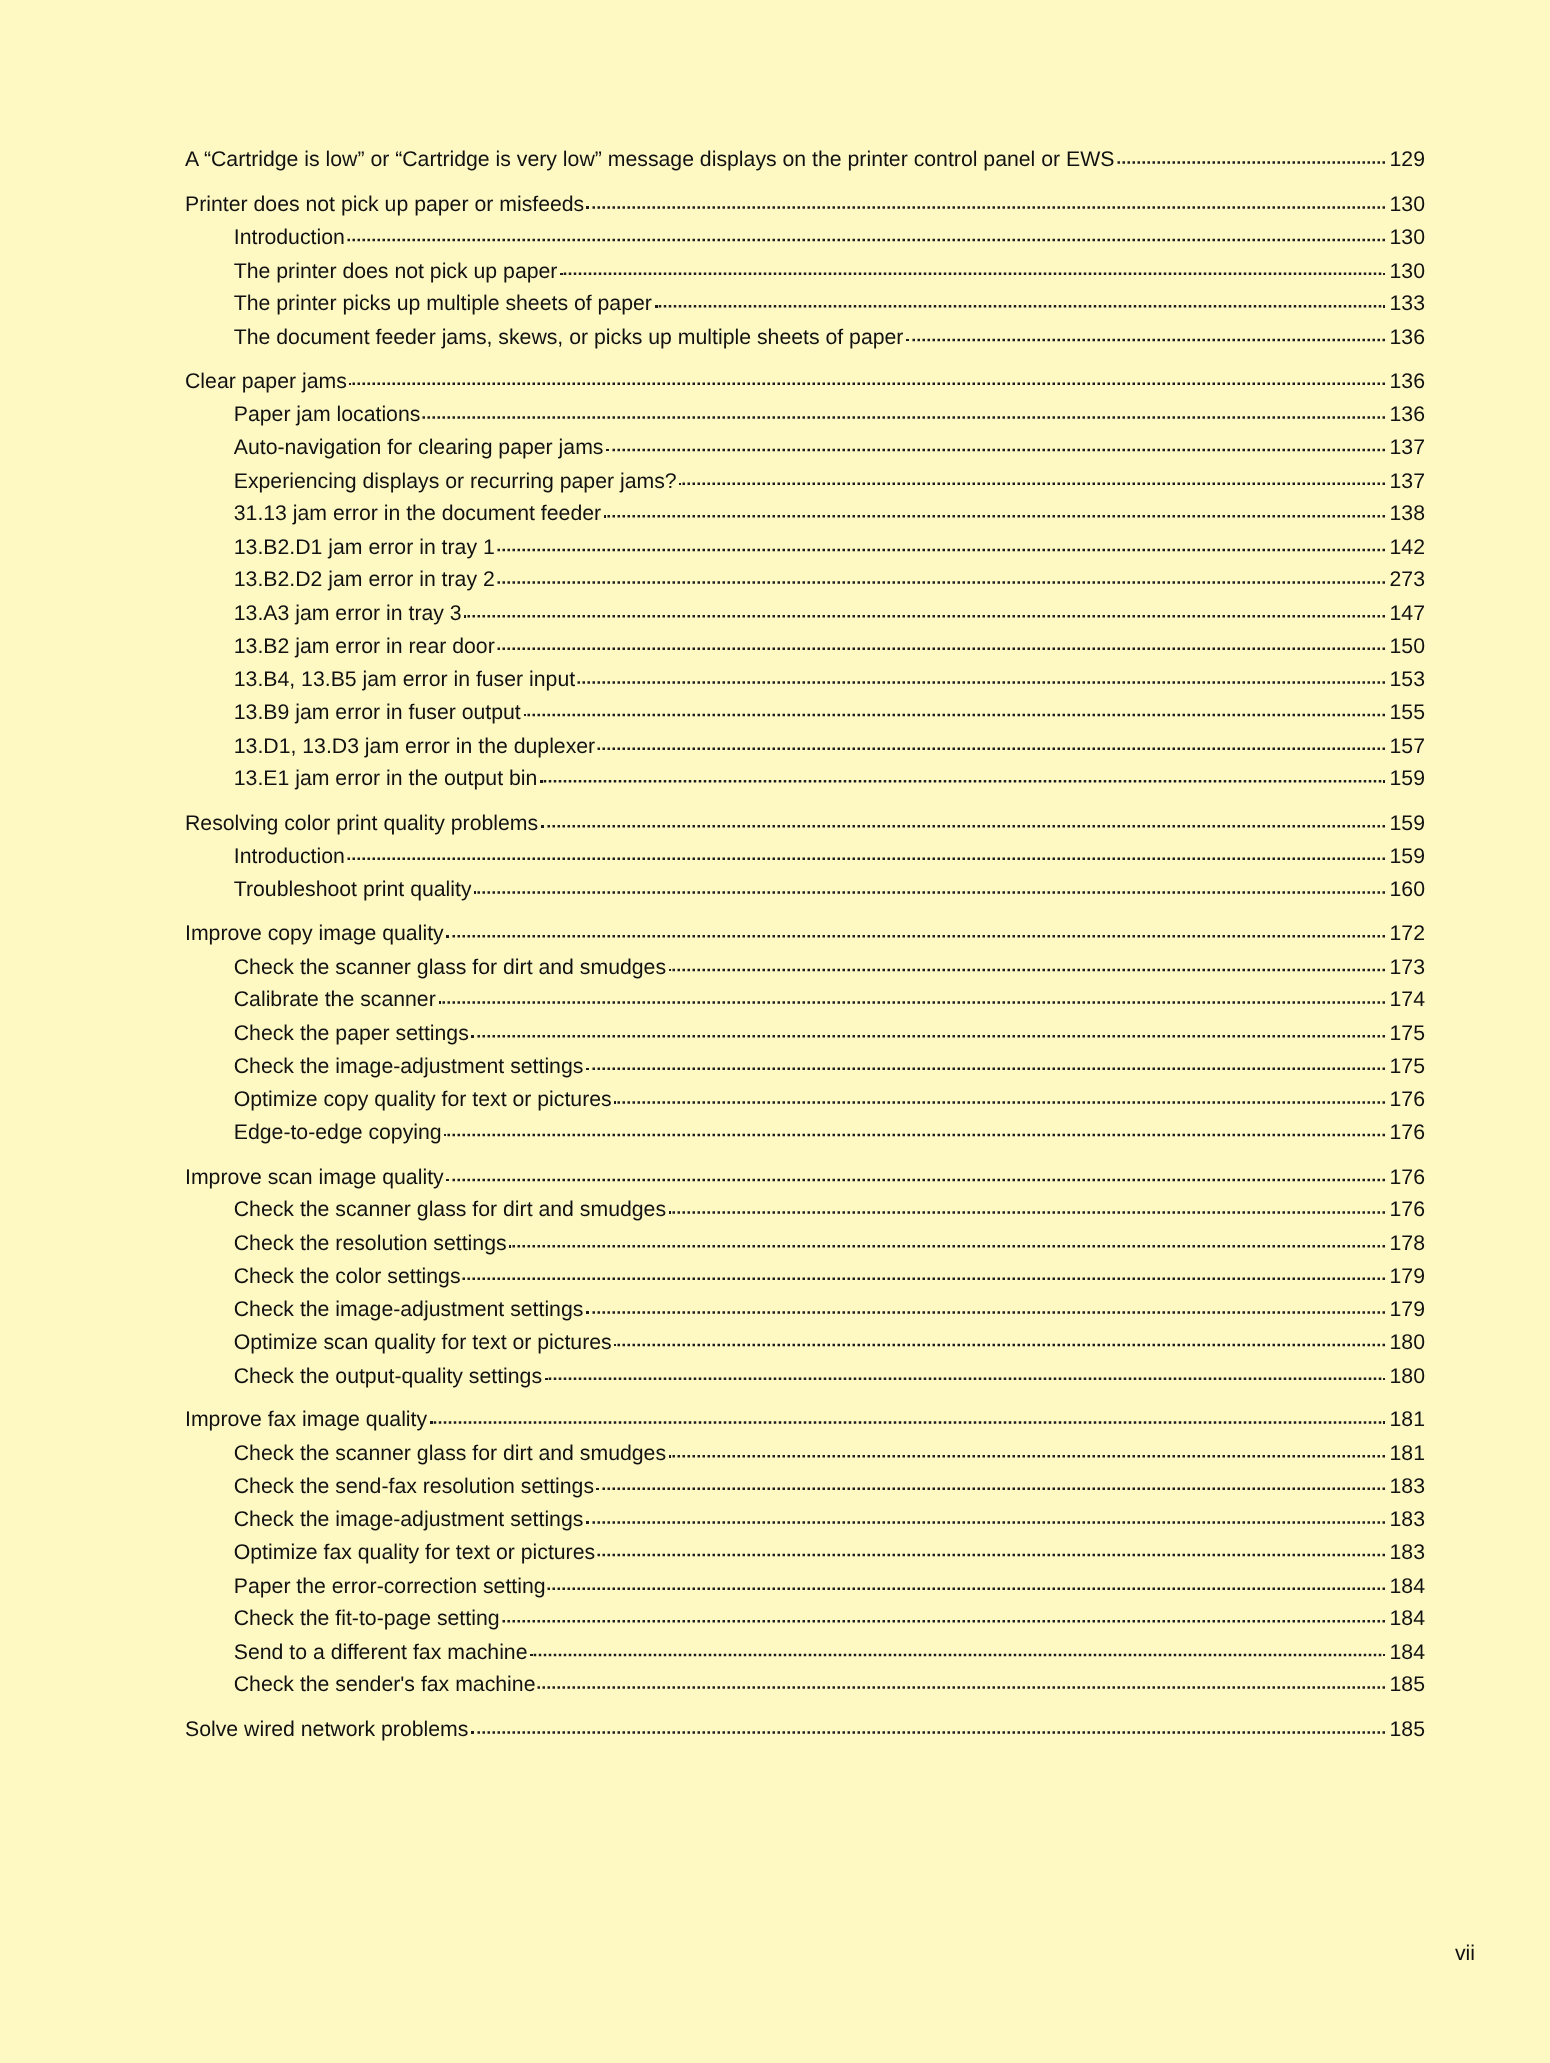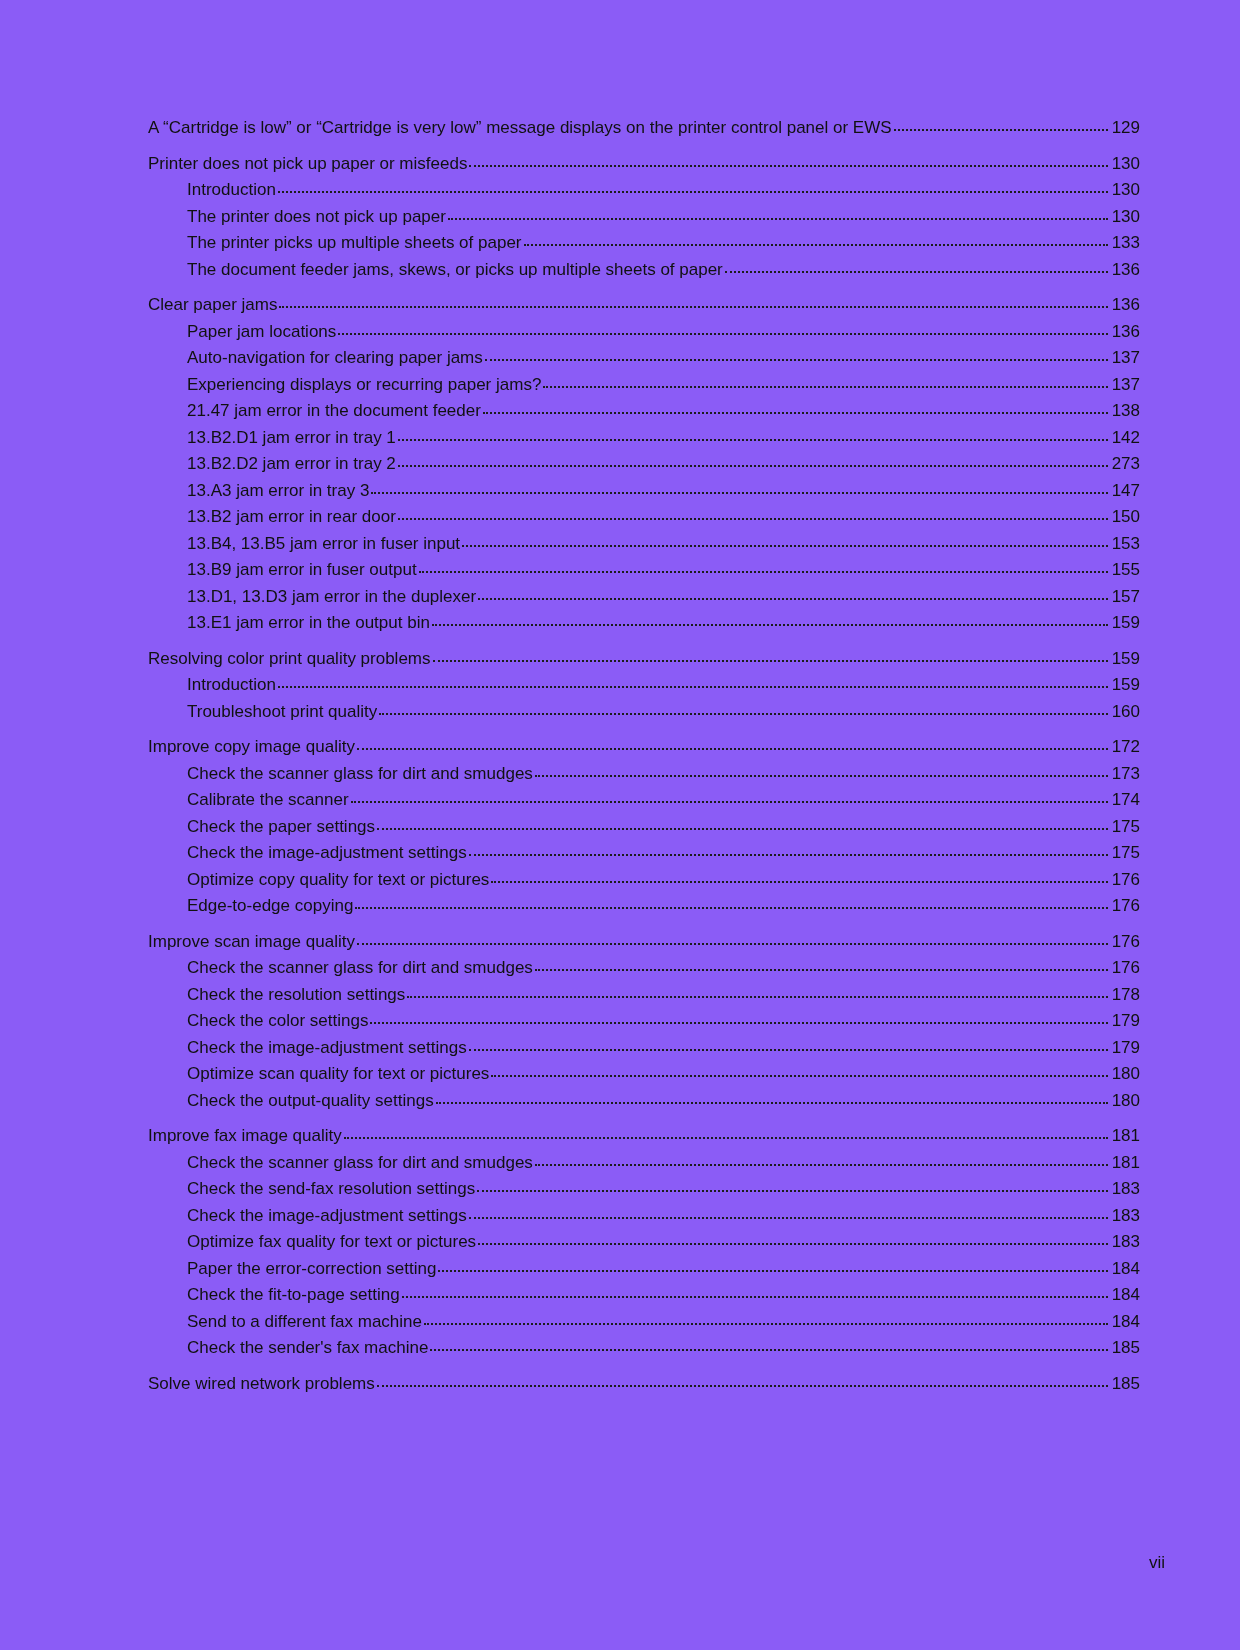--- a/index.html
+++ b/index.html
@@ -4,21 +4,21 @@
 <style>
   html, body {
     margin: 0;
     padding: 0;
     background: #ffffff;
   }
   .page {
     position: relative;
     width: 1240px;
     height: 1650px;
-    background: #8b5cf6;
+    background: #fef9c3;
     font-family: "Liberation Sans", sans-serif;
     color: #111111;
     overflow: hidden;
   }
   .toc {
     position: absolute;
     left: 148px;
     top: 106px;
     width: 992px;
   }
@@ -49,21 +49,21 @@
     top: -2px;
   }
   .page-num {
     flex: 0 0 auto;
     min-width: 28px;
     text-align: left;
   }
   .footer {
     position: absolute;
     top: 1552px;
-    right: 75px;
+    right: 60px;
     font-size: 17px;
     line-height: 22px;
   }
 </style>
 </head>
 <body>
 
 <div class="page">
   <div class="toc" id="toc-list">
       <div class="toc-row level-0">
@@ -110,21 +110,21 @@
         <span class="toc-title">Auto-navigation for clearing paper jams</span>
         <span class="dot-leader"></span>
         <span class="page-num">137</span>
       </div>
       <div class="toc-row level-1">
         <span class="toc-title">Experiencing displays or recurring paper jams?</span>
         <span class="dot-leader"></span>
         <span class="page-num">137</span>
       </div>
       <div class="toc-row level-1">
-        <span class="toc-title">21.47 jam error in the document feeder</span>
+        <span class="toc-title">31.13 jam error in the document feeder</span>
         <span class="dot-leader"></span>
         <span class="page-num">138</span>
       </div>
       <div class="toc-row level-1">
         <span class="toc-title">13.B2.D1 jam error in tray 1</span>
         <span class="dot-leader"></span>
         <span class="page-num">142</span>
       </div>
       <div class="toc-row level-1">
         <span class="toc-title">13.B2.D2 jam error in tray 2</span>

